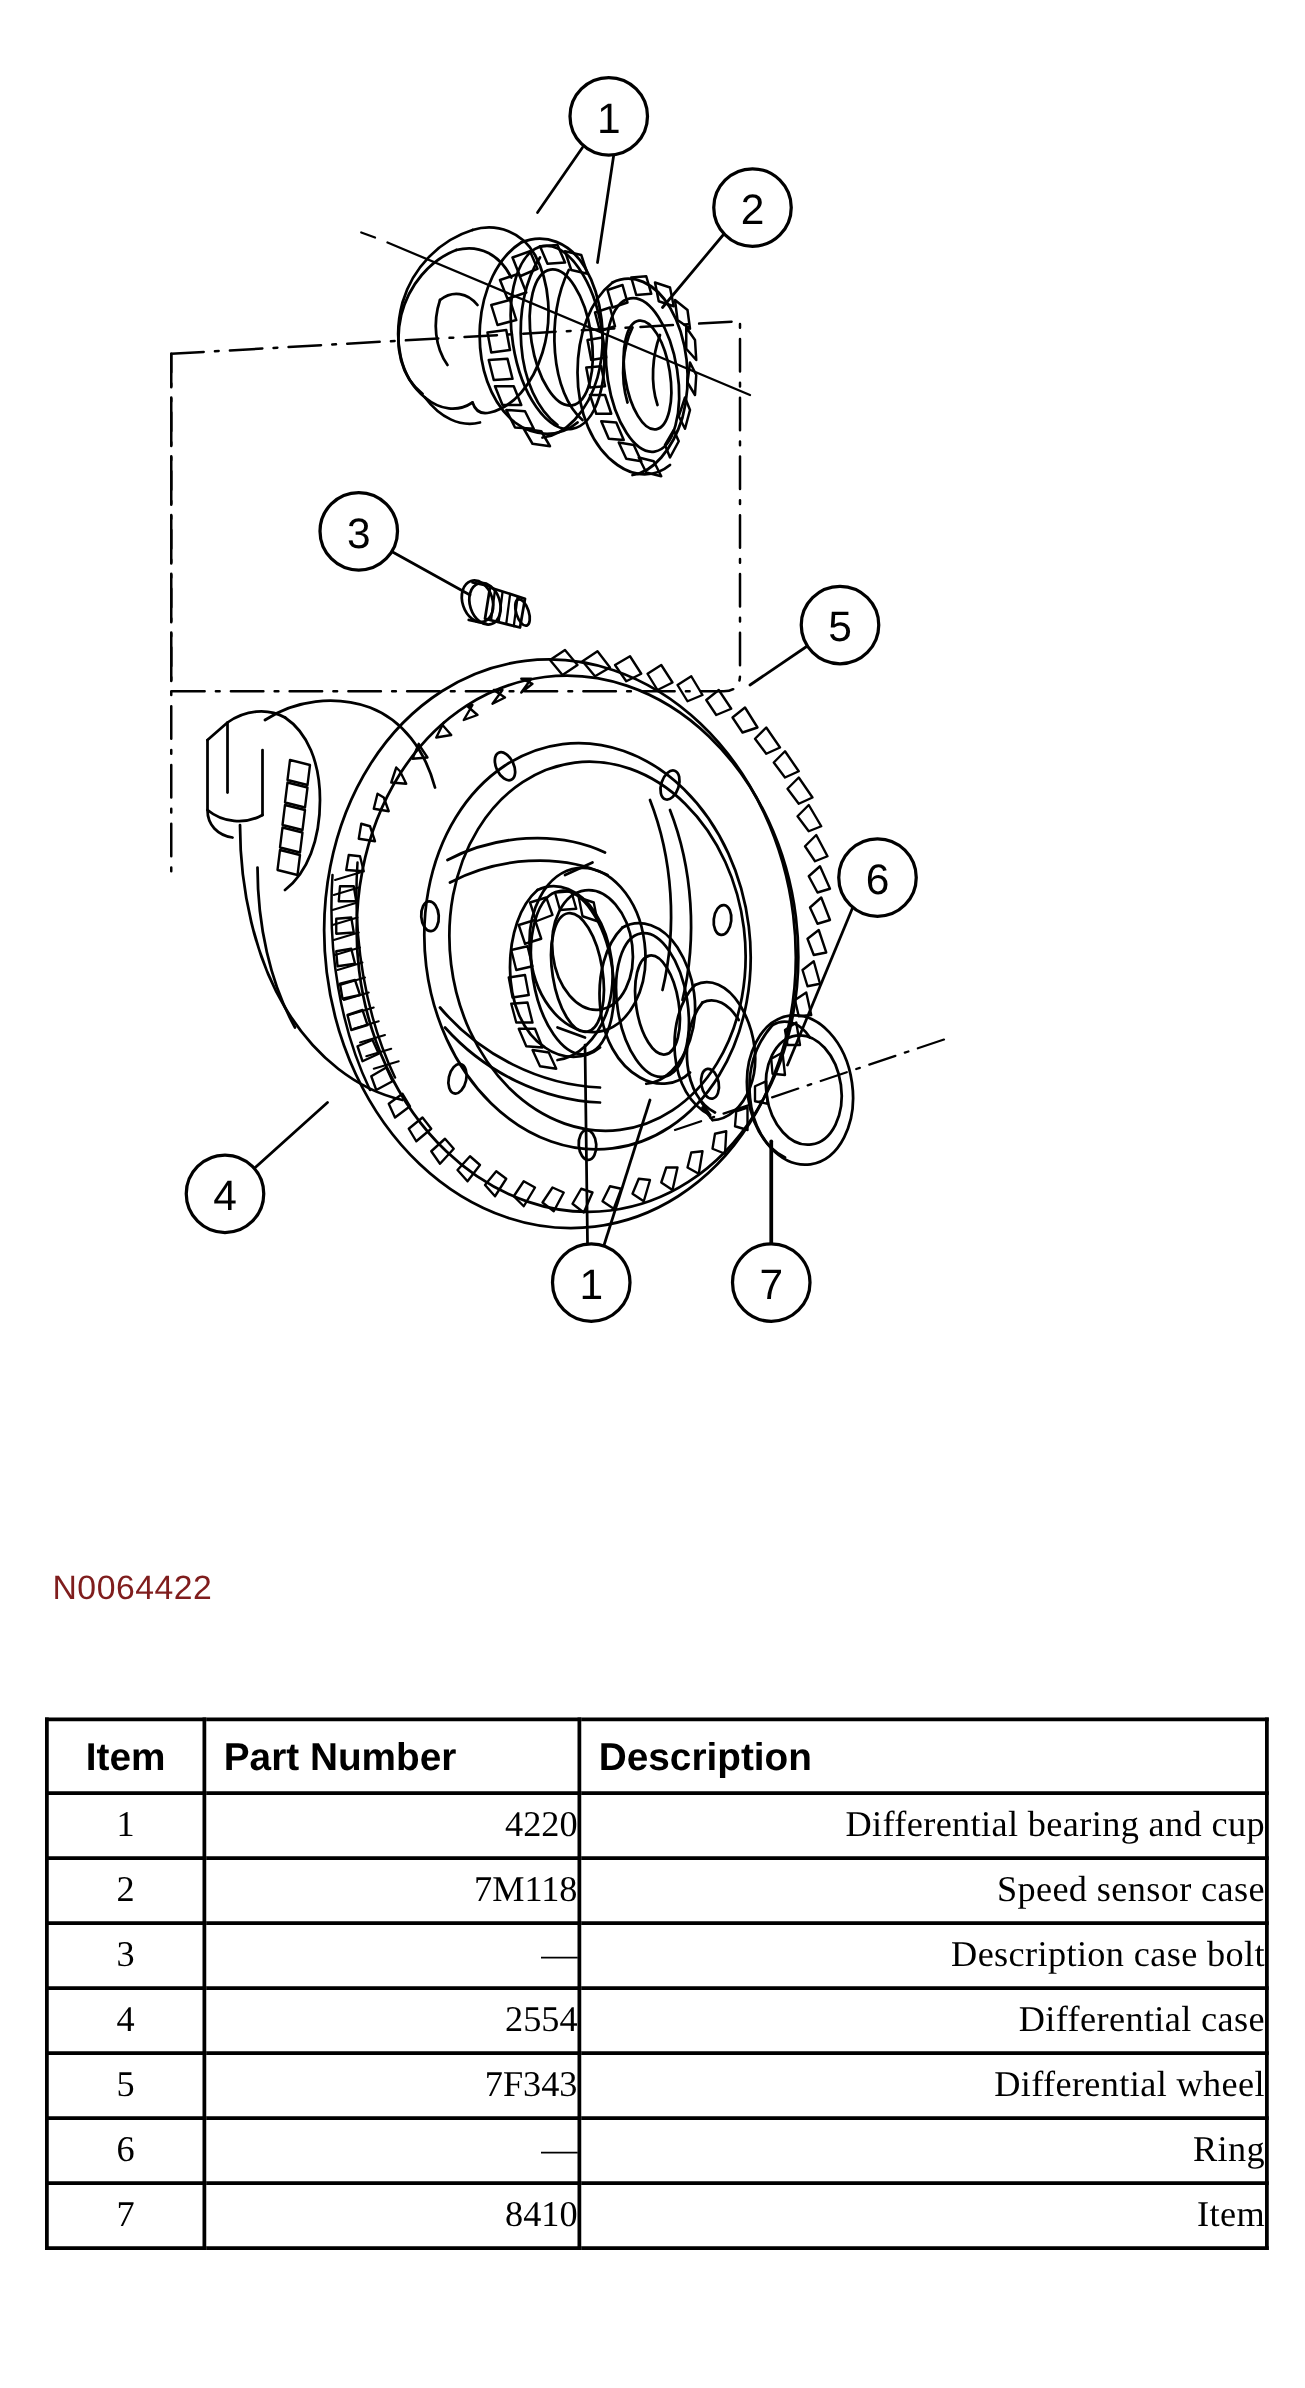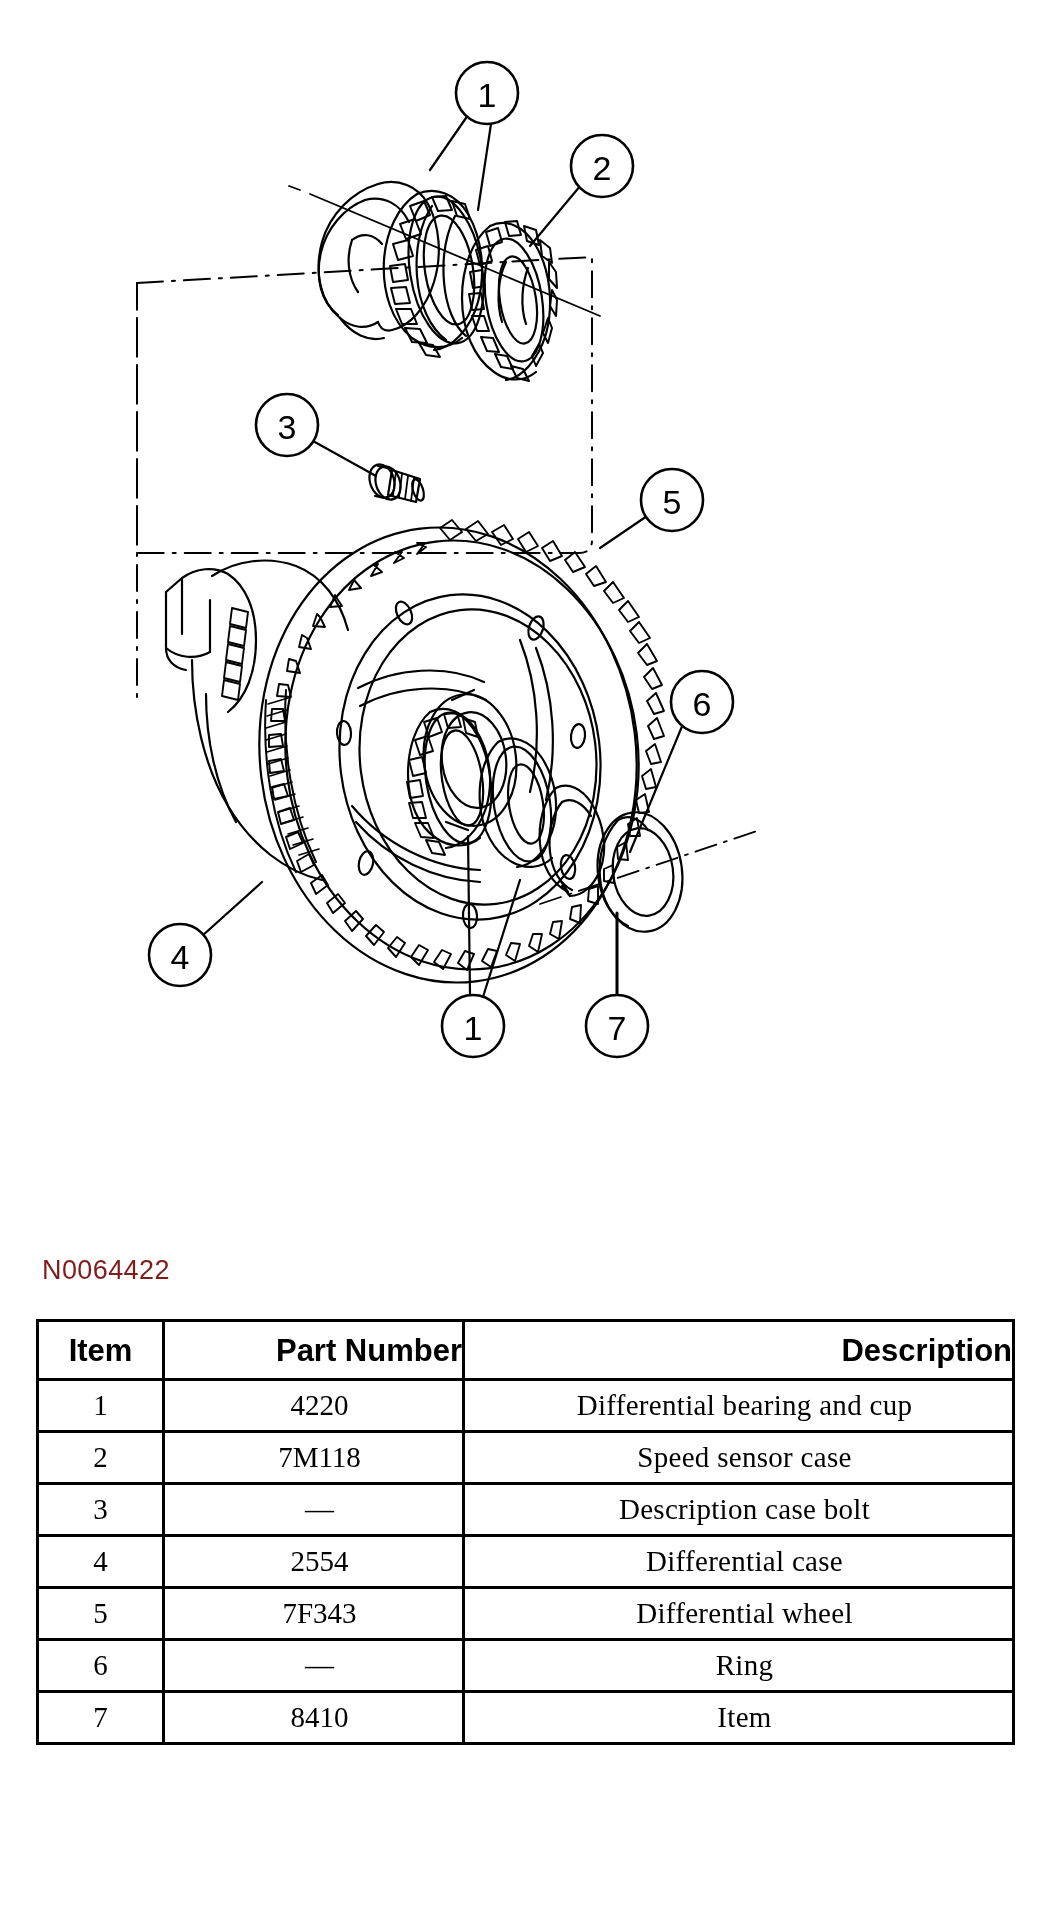--- a/index.html
+++ b/index.html
@@ -41,21 +41,21 @@
     letter-spacing: 0.4px;
     line-height: 1;
     color: #7f1d1d;
     white-space: nowrap;
   }
 
   
   #parts-table-wrap {
     position: absolute;
     left: 36px;
-    top: 1319px;
+    top: 1374px;
     width: 828px;
   }
   table.parts {
     border-collapse: collapse;
     width: 976px;
     table-layout: fixed;
     background: #fff;
   }
   table.parts col.c-item  { width: 126px; }
   table.parts col.c-part  { width: 300px; }
@@ -73,36 +73,36 @@
     font-weight: bold;
     font-size: 31px;
     line-height: 1;
   }
   table.parts thead th.h-item {
     text-align: center;
     padding: 0 6px;
   }
   table.parts thead th.h-part,
   table.parts thead th.h-desc {
-    text-align: right;
+    text-align: left;
     padding-left: 14px;
   }
 
   table.parts tbody td {
     height: 49px;
     font-family: "Liberation Serif", serif;
     font-size: 29px;
     line-height: 1;
   }
   table.parts tbody td.t-item {
     text-align: center;
   }
   table.parts tbody td.t-part,
   table.parts tbody td.t-desc {
-    text-align: center;
+    text-align: right;
     padding-left: 12px;
   }
   table.parts tbody td.t-desc {
     letter-spacing: 0.3px;
   }
 
   
   .callout-text {
     font-family: "Liberation Sans", sans-serif;
     font-size: 34px;

